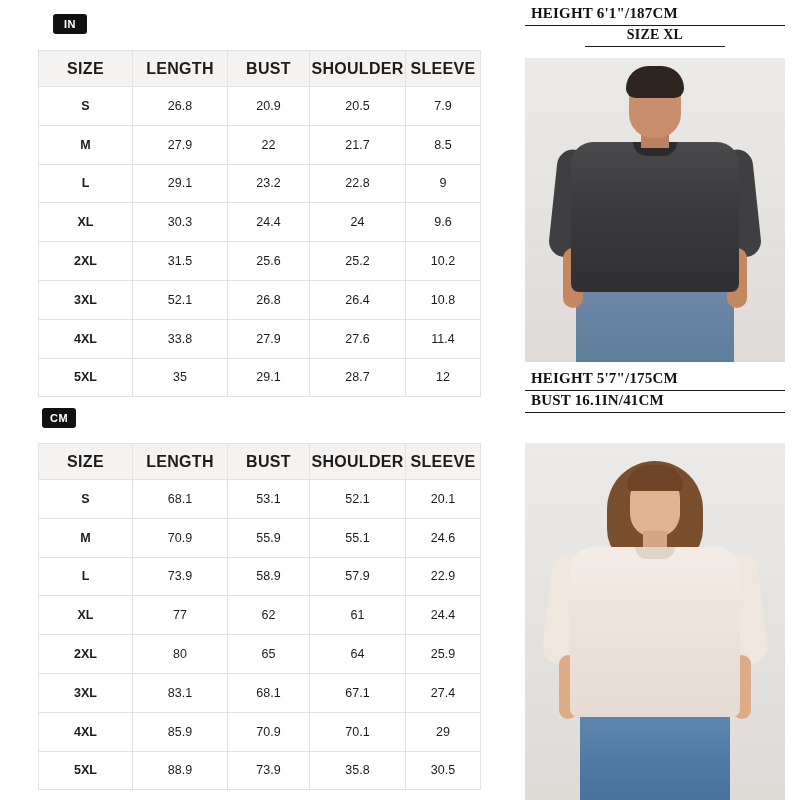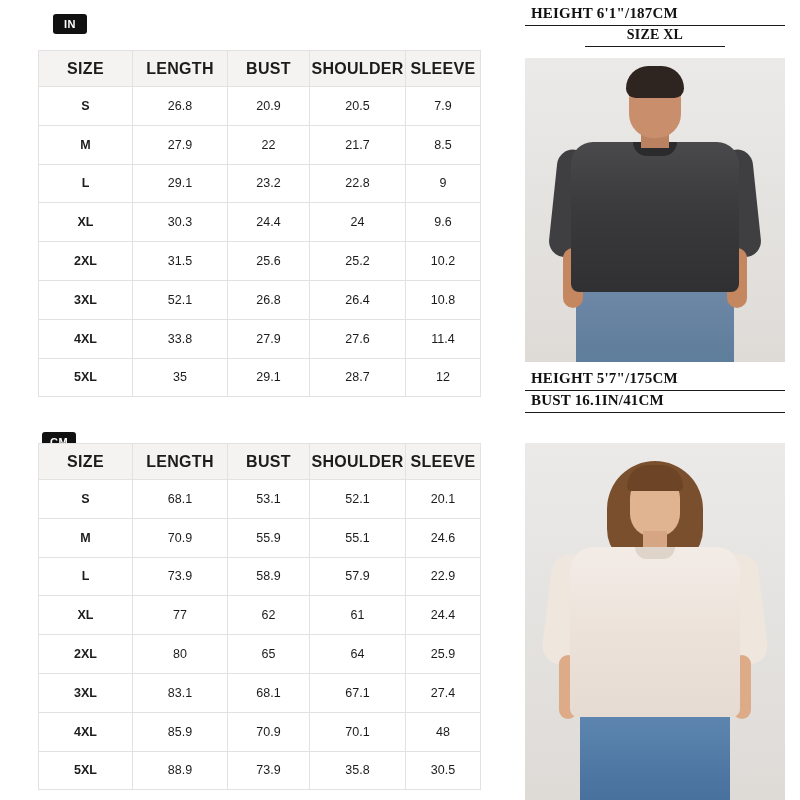--- a/index.html
+++ b/index.html
@@ -35,21 +35,21 @@
     color: #ffffff;
     font-weight: bold;
     font-size: 11px;
     letter-spacing: 0.5px;
     width: 34px;
     height: 20px;
     border-radius: 3px;
   }
 
   .badge-wrap-in { position: absolute; left: 53px; top: 14px; }
-  .badge-wrap-cm { position: absolute; left: 42px; top: 408px; margin-top: 24px; }
+  .badge-wrap-cm { position: absolute; left: 42px; top: 408px; }
 
   table.size-table {
     position: absolute;
     border-collapse: collapse;
     table-layout: fixed;
     background: #ffffff;
   }
   table.size-table.in-table {
     left: 38px; top: 50px;
     width: 442px;
@@ -389,21 +389,21 @@
           <td>83.1</td>
           <td>68.1</td>
           <td>67.1</td>
           <td>27.4</td>
         </tr>
         <tr>
           <td class="size-cell">4XL</td>
           <td>85.9</td>
           <td>70.9</td>
           <td>70.1</td>
-          <td>48</td>
+          <td>29</td>
         </tr>
         <tr>
           <td class="size-cell">5XL</td>
           <td>88.9</td>
           <td>73.9</td>
           <td>35.8</td>
           <td>30.5</td>
         </tr>
       </tbody>
     </table>

